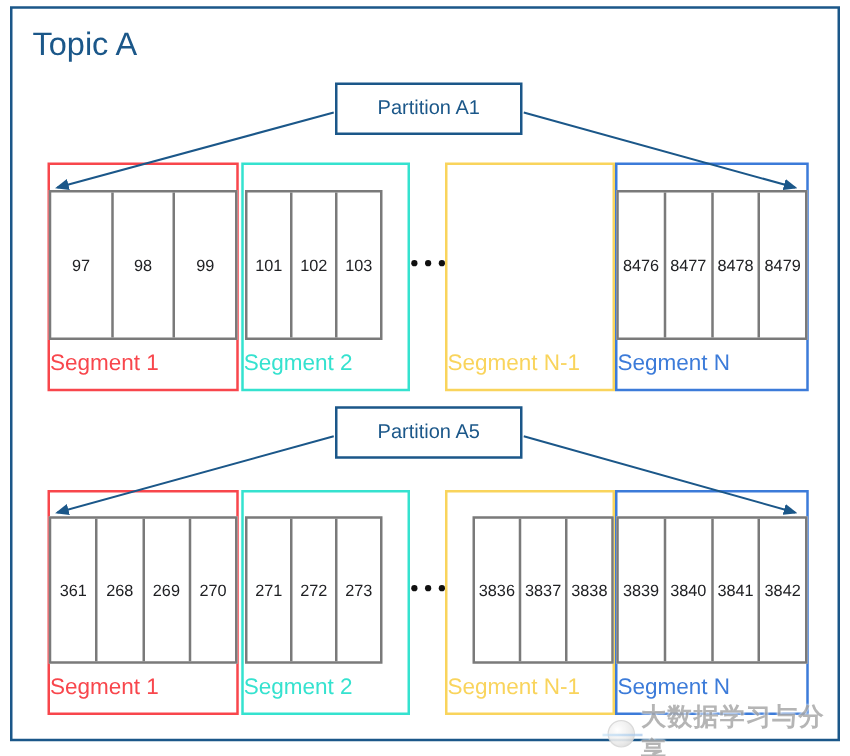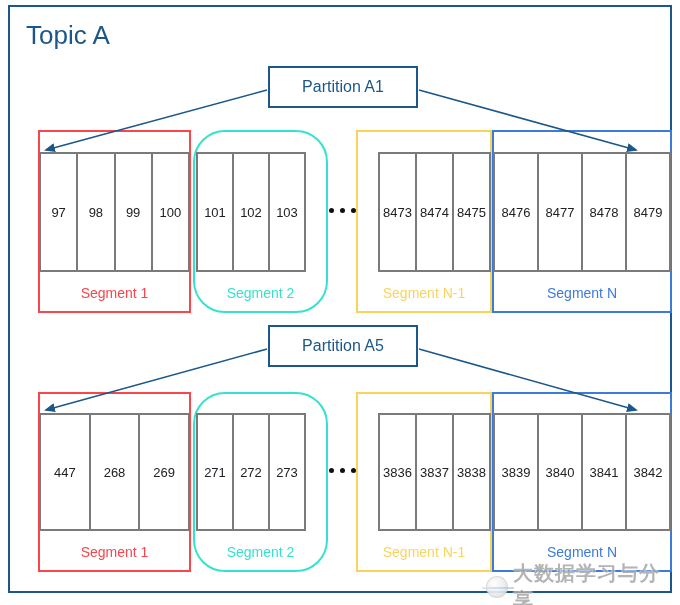--- a/index.html
+++ b/index.html
@@ -26,36 +26,36 @@
   .pbox.p2{top:325px;}
 
   .segrow{position:absolute;left:0;width:680px;}
   .segrow.r1{top:130px;height:183px;}
   .segrow.r2{top:392px;height:180px;}
 
   .seg{position:absolute;top:0;border:2px solid;background:transparent;}
   .r1 .seg{height:183px;}
   .r2 .seg{height:180px;}
   .seg.red{left:38px;width:153px;border-color:var(--red);}
-  .seg.cyan{left:193px;width:135px;border-color:var(--cyan);border-radius:32px;}
+  .seg.cyan{left:193px;width:135px;border-color:var(--cyan);}
   .seg.yellow{left:356px;width:136px;border-color:var(--yellow);}
-  .seg.blue{left:492px;width:180px;border-color:var(--blue);}
+  .seg.blue{left:492px;width:155px;border-color:var(--blue);}
 
   .cells{position:absolute;border:2px solid var(--cellgray);display:flex;background:#fff;}
   .r1 .cells{top:20px;height:120px;}
   .r2 .cells{top:19px;height:118px;}
   .seg.red .cells,.seg.blue .cells{left:-1px;right:-1px;}
   .seg.cyan .cells{left:1px;width:110px;}
   .seg.yellow .cells{right:-1px;width:113px;}
 
   .cell{flex:1;display:flex;align-items:center;justify-content:center;
         font-size:13px;color:var(--ink);white-space:nowrap;overflow:hidden;}
   .cell + .cell{border-left:2px solid var(--cellgray);}
 
-  .seg-label{position:absolute;left:0;right:0;bottom:10px;text-align:center;font-size:14px;}
+  .seg-label{position:absolute;left:0;right:0;bottom:10px;font-size:18px;}
   .seg.red .seg-label{color:var(--red);}
   .seg.cyan .seg-label{color:var(--cyan);margin-top:17px;}
   .seg.yellow .seg-label{color:var(--yellow);}
   .seg.blue .seg-label{color:var(--blue);margin-top:16px;}
 
   .dots{position:absolute;left:329px;display:flex;gap:6px;align-items:center;}
   .r1 .dots{top:78px;}
   .r2 .dots{top:76px;}
   .dots i{display:block;width:5px;height:5px;border-radius:50%;background:#101010;}
 
@@ -82,46 +82,40 @@
     <span>Partition A1</span>
   </div>
 
   <div class="segrow r1">
 
     <div class="seg red">
       <div class="cells">
         <div class="cell">97</div>
         <div class="cell">98</div>
         <div class="cell">99</div>
-        <div class="cell">100</div>
       </div>
       <div class="seg-label">Segment 1</div>
     </div>
 
     <div class="seg cyan">
       <div class="cells">
         <div class="cell">101</div>
         <div class="cell">102</div>
         <div class="cell">103</div>
       </div>
       <div class="seg-label">Segment 2</div>
     </div>
 
     <div class="dots">
         <i></i>
         <i></i>
         <i></i>
       </div>
 
     <div class="seg yellow">
-      <div class="cells">
-        <div class="cell">8473</div>
-        <div class="cell">8474</div>
-        <div class="cell">8475</div>
-      </div>
       <div class="seg-label">Segment N-1</div>
     </div>
 
     <div class="seg blue">
       <div class="cells">
         <div class="cell">8476</div>
         <div class="cell">8477</div>
         <div class="cell">8478</div>
         <div class="cell">8479</div>
       </div>
@@ -130,23 +124,24 @@
   </div>
 
   <div class="pbox p2">
     <span>Partition A5</span>
   </div>
 
   <div class="segrow r2">
 
     <div class="seg red">
       <div class="cells">
-        <div class="cell">447</div>
+        <div class="cell">361</div>
         <div class="cell">268</div>
         <div class="cell">269</div>
+        <div class="cell">270</div>
       </div>
       <div class="seg-label">Segment 1</div>
     </div>
 
     <div class="seg cyan">
       <div class="cells">
         <div class="cell">271</div>
         <div class="cell">272</div>
         <div class="cell">273</div>
       </div>

